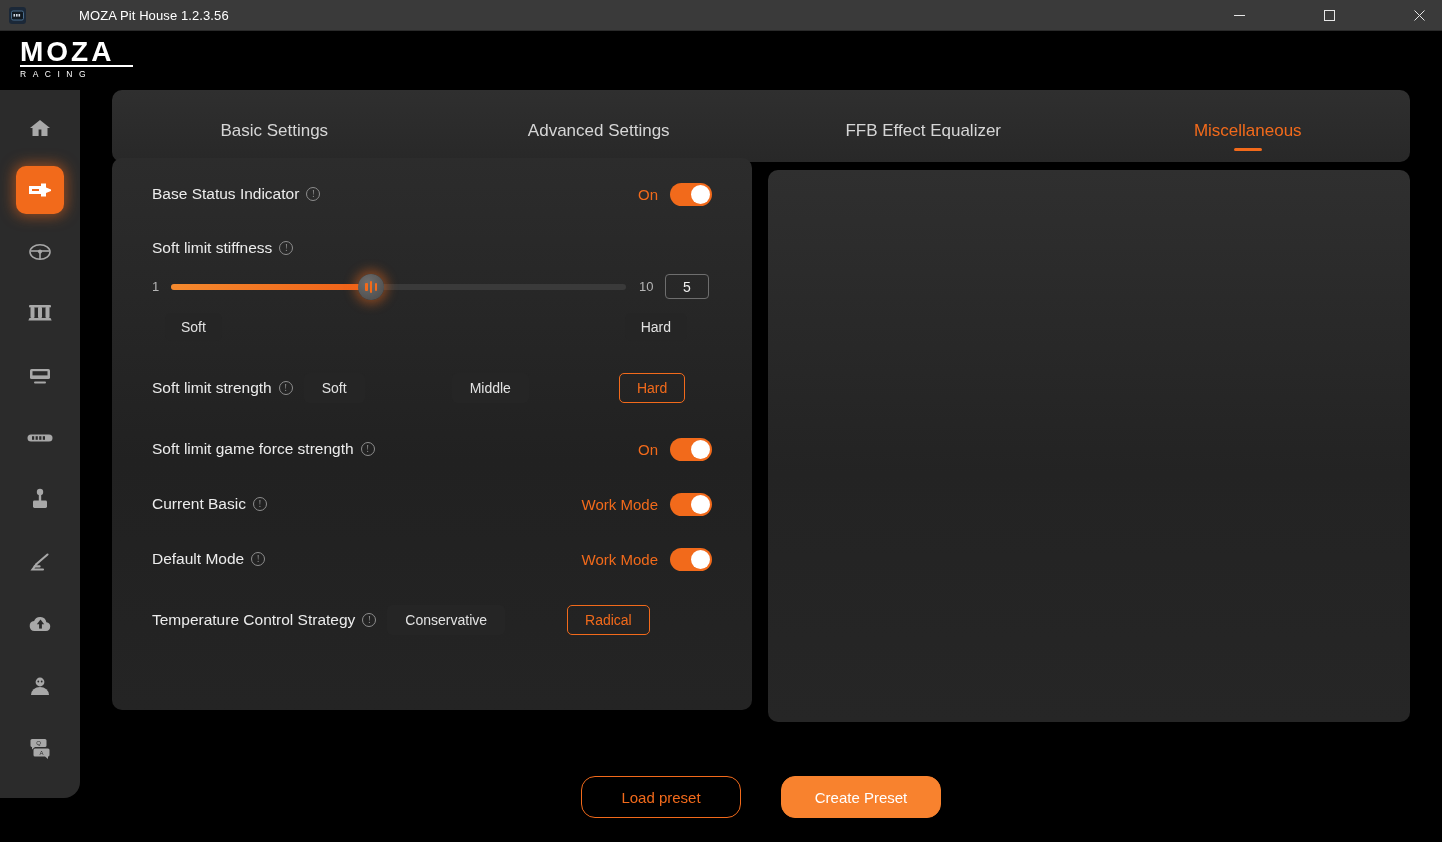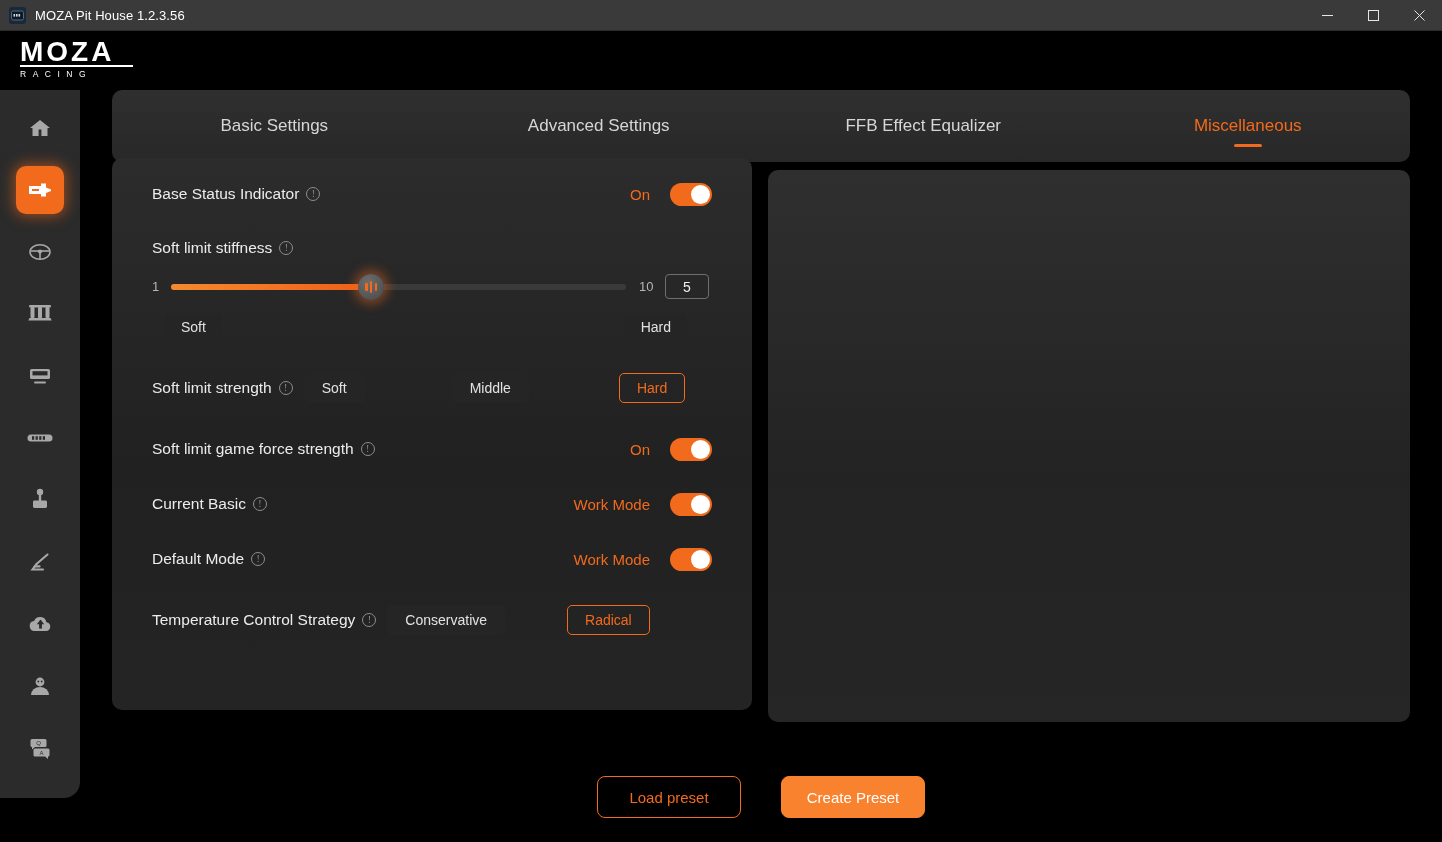--- a/index.html
+++ b/index.html
@@ -8,20 +8,21 @@
     background:#000;
     font-family:"Liberation Sans", sans-serif;
     overflow:hidden;
   }
 
   
   .titlebar{
     position:absolute; top:0; left:0; width:1442px; height:31px;
     background:#3a3a3a; display:flex; align-items:center;
     border-bottom:1px solid #2a2a2a;
+    gap:44px;
   }
   .tb-icon{
     width:17px; height:17px; margin-left:9px; margin-right:9px;
     background:#1b2838; border-radius:3px;
     display:flex; align-items:center; justify-content:center;
     flex-shrink:0;
   }
   .tb-icon svg{ display:block; }
   .tb-title{ color:#ffffff; font-size:13px; letter-spacing:.1px; }
   .tb-spacer{ flex:1; }
@@ -70,21 +71,21 @@
   .content{
     position:absolute; left:80px; top:90px; width:1362px; height:752px;
     background:#000;
   }
 
   
   .tabbar{
     position:absolute; left:32px; top:0px; width:1298px; height:72px;
     background:linear-gradient(180deg,#2f2f2f 0%, #282828 100%);
     border-radius:10px;
-    display:flex; align-items:center;
+    display:flex; align-items:flex-end;
   }
   .tab{
     flex:1; text-align:center; color:#d6d6d6; font-size:17px;
     position:relative; height:63px; display:flex;
     align-items:center; justify-content:center;
   }
   .tab.active{ color:#f26a1b; }
   .tab.active .tab-underline{
     position:absolute; bottom:11px; left:50%; transform:translateX(-50%);
     width:28px; height:3px; background:#f26a1b; border-radius:2px;
@@ -110,21 +111,21 @@
     display:flex; align-items:center; gap:7px;
     color:#ececec; font-size:15.5px; white-space:nowrap;
   }
   .info-icon{
     width:14px; height:14px; border:1.2px solid #8d8d8d; border-radius:50%;
     display:inline-flex; align-items:center; justify-content:center;
     color:#8d8d8d; font-size:10px; line-height:1; flex-shrink:0;
     font-family:"Liberation Serif", serif;
   }
 
-  .toggle-wrap{ display:flex; align-items:center; gap:20px; }
+  .toggle-wrap{ display:flex; align-items:center; gap:12px; }
   .toggle-label{ color:#f26a1b; font-size:15px; }
   .toggle{
     width:42px; height:23px; border-radius:12px; background:#f26a1b;
     position:relative;
   }
   .toggle .knob{
     position:absolute; right:2px; top:2px; width:19px; height:19px;
     background:#ffffff; border-radius:50%;
   }
 
@@ -188,21 +189,21 @@
 
   .row-mt{ margin-top:32px; }
   .row-mt2{ margin-top:27px; }
 
   
   .footer{
     position:absolute; left:0; top:662px; width:1362px; height:90px;
     display:flex; align-items:center; justify-content:center; gap:40px;
   }
   .fbtn{
-    width:144px; height:42px; border-radius:8px; font-size:15px;
+    width:160px; height:42px; border-radius:14px; font-size:15px;
     display:flex; align-items:center; justify-content:center;
   }
   .fbtn.outline{
     border:1px solid #f26a1b; color:#f26a1b; background:transparent;
   }
   .fbtn.filled{
     background:#f8822e; color:#ffffff; border:1px solid #f8822e;
   }
 </style>
 </head>

